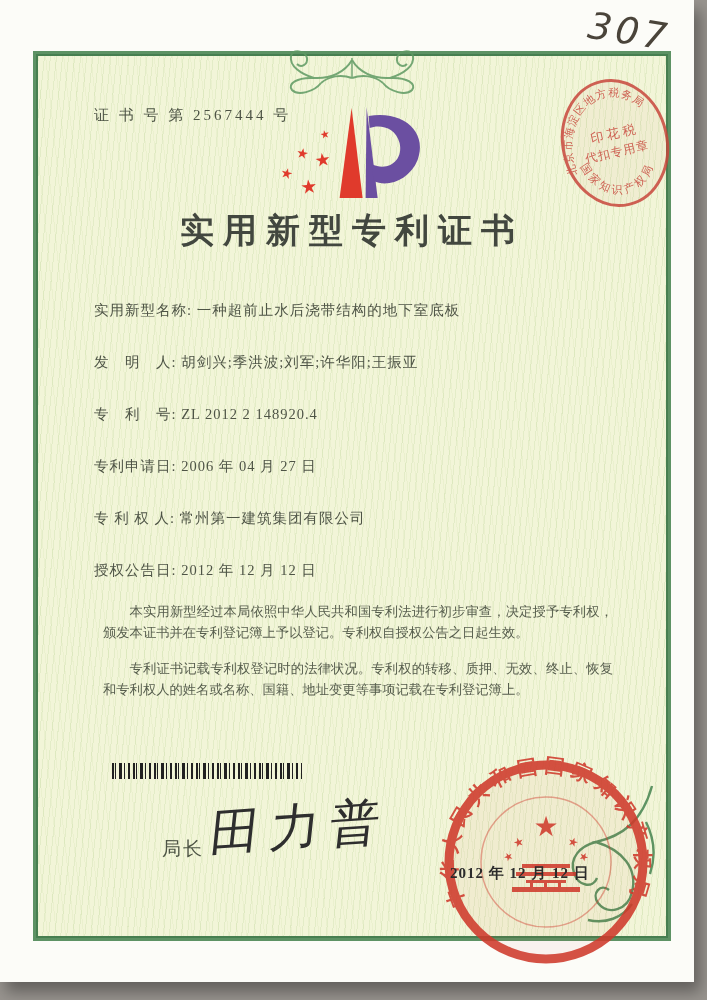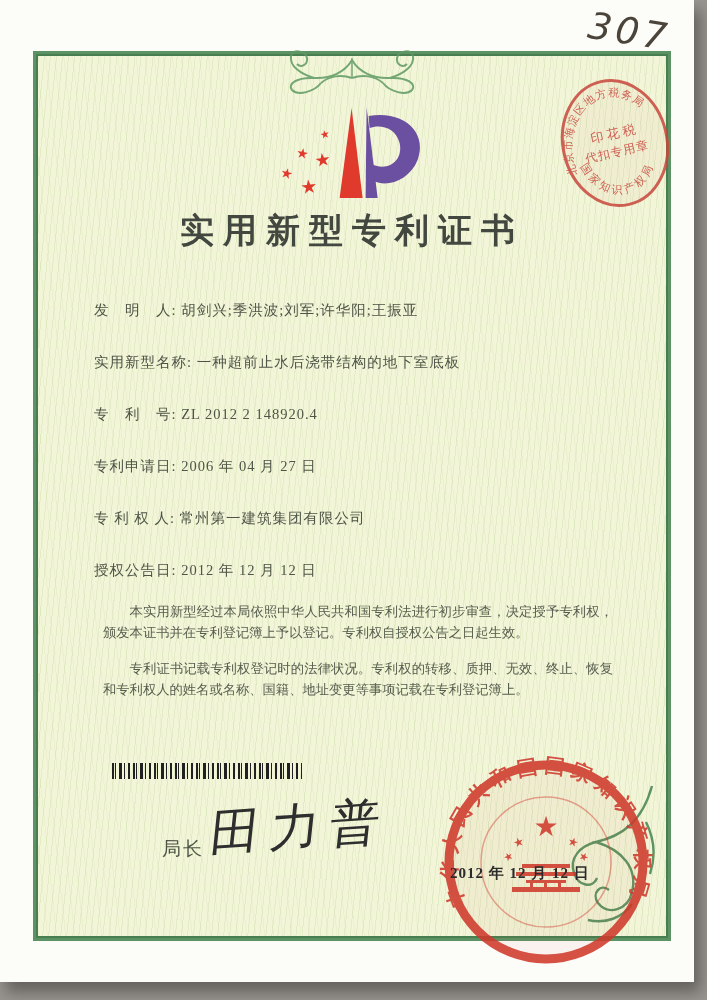--- a/index.html
+++ b/index.html
@@ -102,20 +102,21 @@
 
       <svg class="ornament-corner" width="112" height="150" viewBox="0 0 112 150">
         <g stroke="#4f8a57" stroke-width="2.4" fill="none" opacity=".9">
           <path d="M102,4 C92,40 72,54 46,60 C72,68 88,86 82,110 C78,128 58,134 48,121 C41,111 51,101 59,108"></path>
           <path d="M46,60 C30,64 19,76 24,91 C28,104 43,107 47,96"></path>
           <path d="M82,122 C72,136 56,142 38,138"></path>
           <path d="M96,40 C104,56 106,74 100,92"></path>
         </g>
       </svg>
 
+      <div class="cert-no">证 书 号 第 2567444 号</div>
 
       <svg class="tax-stamp" width="130" height="150" viewBox="0 0 130 150">
         <defs>
           <path id="taxTop" d="M 21,97 A 45,57 0 1 1 109,97" fill="none"></path>
           <path id="taxBot" d="M 26,90 A 41,52 0 0 0 104,90" fill="none"></path>
         </defs>
         <ellipse cx="65" cy="75" rx="52" ry="63" fill="rgba(205,70,60,0.05)" stroke="#c8473c" stroke-width="3"></ellipse>
         <text font-size="11" fill="#c8473c" letter-spacing="1">
           <textPath href="#taxTop">北京市海淀区地方税务局</textPath>
         </text>
@@ -138,26 +139,26 @@
         <g fill="#6b4fa1">
           <polygon points="103,9 114,100 102,100"></polygon>
           <path d="M105,18 C142,12 164,36 154,62 C146,82 124,90 110,83 L108,66 C124,74 140,63 136,45 C132,29 116,26 106,30 Z"></path>
         </g>
       </svg>
 
       <div class="title">实用新型专利证书</div>
 
       <div class="fields">
         <div class="field">
+          <span class="lab">实用新型名称:</span>
+          <span>一种超前止水后浇带结构的地下室底板</span>
+        </div>
+        <div class="field">
           <span class="lab">发　明　人:</span>
           <span>胡剑兴;季洪波;刘军;许华阳;王振亚</span>
-        </div>
-        <div class="field">
-          <span class="lab">实用新型名称:</span>
-          <span>一种超前止水后浇带结构的地下室底板</span>
         </div>
         <div class="field">
           <span class="lab">专　利　号:</span>
           <span>ZL 2012 2 148920.4</span>
         </div>
         <div class="field">
           <span class="lab">专利申请日:</span>
           <span>2006 年 04 月 27 日</span>
         </div>
         <div class="field">

